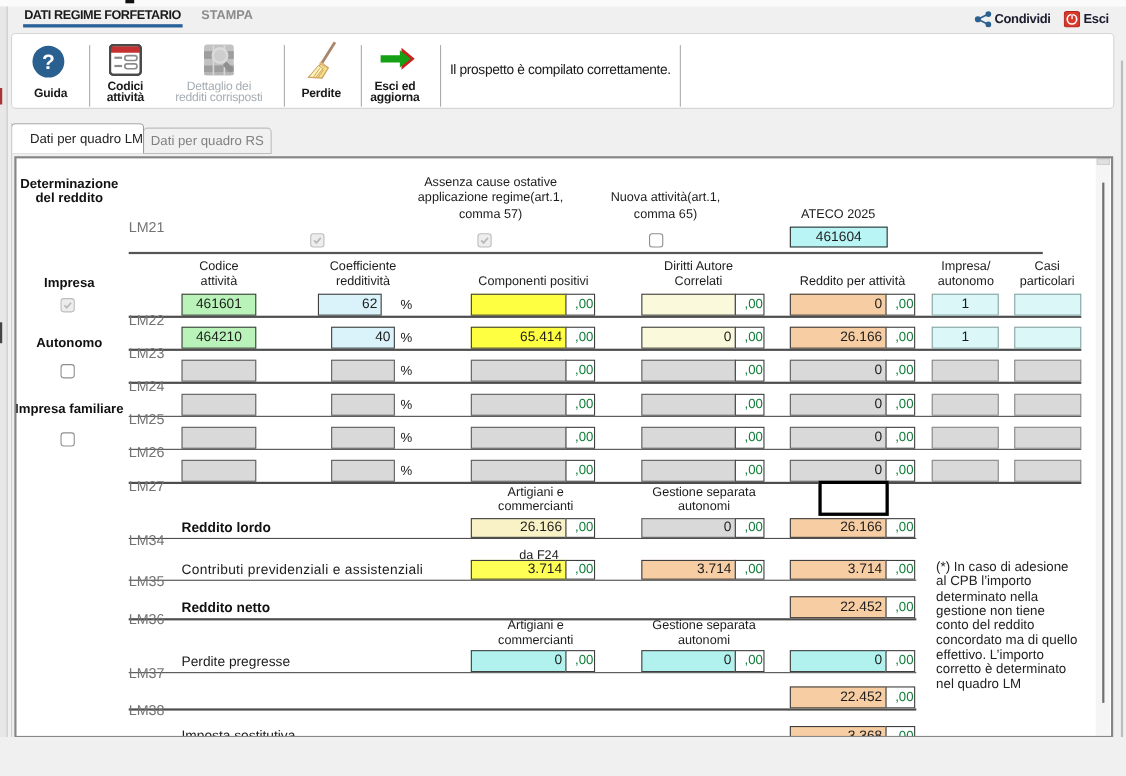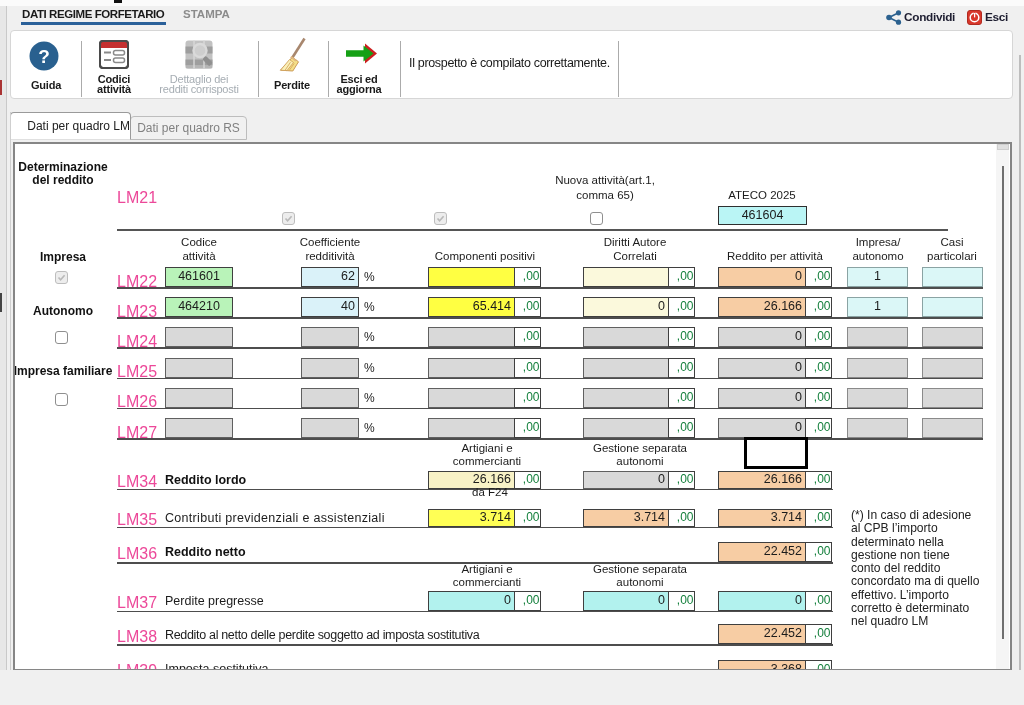--- a/index.html
+++ b/index.html
@@ -9,21 +9,21 @@
   .abs{position:absolute;}
   .fld{position:absolute;box-sizing:border-box;height:20px;
        border:1.5px solid #3f3f3f;font-size:12.5px;color:#1c1c1c;
        text-align:right;padding-right:3px;line-height:16.5px;}
   .fld.ctr{text-align:center;padding-right:0;}
   .c00{position:absolute;box-sizing:border-box;width:27px;height:20px;
        border:1.5px solid #3f3f3f;background:#fff;font-size:12px;color:#15803d;
        text-align:right;padding-left:2px;line-height:16.5px;}
   .gray{background:#d9d9d9;border-color:#606060;}
   .rowline{position:absolute;height:1.5px;background:#4d4d4d;left:117px;width:866px;}
-  .lm{position:absolute;left:117px;font-size:16px;color:#ec4899;}
+  .lm{position:absolute;left:117px;font-size:13px;color:#737373;margin-top:10px;}
   .hdr{position:absolute;font-size:11.5px;color:#1c1c1c;text-align:center;line-height:14px;}
   .bhdr{position:absolute;font-size:12px;font-weight:bold;color:#111;text-align:center;}
   .cb{position:absolute;width:13px;height:13px;box-sizing:border-box;
       border:1px solid #8f8f8f;border-radius:3px;background:#fff;}
   .cb.chk{background:#ededed;border-color:#bdbdbd;}
   .sep{position:absolute;width:1px;top:41px;height:56px;background:#ababab;}
   .tlabel{position:absolute;font-size:11px;letter-spacing:-0.2px;color:#1a1a1a;text-align:center;line-height:11.5px;}
   .note{font-size:12.1px;color:#222;line-height:13.3px;}
 </style>
 </head>
@@ -121,20 +121,21 @@
        border:1px solid #bdbdbd;border-radius:4px 4px 0 0;box-sizing:border-box;
        font-size:12px;color:#818181;text-align:center;line-height:23px;">Dati per quadro RS</div>
   <div class="abs" style="left:10px;top:112px;width:121px;height:27.5px;background:#fff;
        border:1px solid #9a9a9a;border-bottom:1px solid #e0e0e0;border-radius:4px 4px 0 0;box-sizing:border-box;
        font-size:12px;color:#222;text-align:right;line-height:26px;">Dati per quadro LM</div>
 
   <div class="abs" id="panelclip" style="left:13px;top:142px;width:997.5px;height:528px;background:#fff;overflow:hidden;">
     <div class="abs" style="left:-13px;top:-142px;width:1024px;height:705px;">
 <div class="bhdr" style="left:8px;top:161px;width:110px;line-height:12.6px;">Determinazione<br>del reddito</div>
 <div class="lm" style="top:189px;">LM21</div>
+<div class="hdr" style="left:361px;top:158.5px;width:170px;line-height:14.5px;">Assenza cause ostative<br>applicazione regime(art.1,<br>comma 57)</div>
 <div class="hdr" style="left:535px;top:173px;width:140px;line-height:14.5px;">Nuova attività(art.1,<br>comma 65)</div>
 <div class="hdr" style="left:712px;top:188px;width:100px;">ATECO 2025</div>
 <div class="cb chk" style="left:282px;top:211.5px;">
           <svg width="11" height="11" viewBox="0 0 11 11" style="position:absolute;left:0;top:0;">
             <path d="M2.5 5.5 L4.6 7.8 L8.6 3.2" stroke="#b9b9b9" stroke-width="1.6" fill="none"></path>
           </svg>
         </div>
 <div class="cb chk" style="left:434px;top:211.5px;">
           <svg width="11" height="11" viewBox="0 0 11 11" style="position:absolute;left:0;top:0;">
             <path d="M2.5 5.5 L4.6 7.8 L8.6 3.2" stroke="#b9b9b9" stroke-width="1.6" fill="none"></path>
@@ -156,21 +157,21 @@
             <path d="M2.5 5.5 L4.6 7.8 L8.6 3.2" stroke="#b9b9b9" stroke-width="1.6" fill="none"></path>
           </svg>
         </div>
 <div class="bhdr" style="left:8px;top:304px;width:110px;">Autonomo</div>
 <div class="cb" style="left:55px;top:331px;"></div>
 <div class="bhdr" style="left:3px;top:364px;width:120px;">Impresa familiare</div>
 <div class="cb" style="left:55px;top:393px;"></div>
 <div class="rowline" style="top:287.0px;"></div>
 <div class="lm" style="top:272.5px;">LM22</div>
 <div class="fld ctr" style="left:165px;top:267.0px;width:68px;background:#b9f3b9;">461601</div>
-<div class="fld" style="left:301px;top:267.0px;width:58px;background:#daf2f9;padding-left:20px;">62</div>
+<div class="fld" style="left:289px;top:267.0px;width:58px;background:#daf2f9;padding-left:20px;">62</div>
 <div class="abs" style="left:364px;top:270.0px;font-size:12px;color:#1c1c1c;">%</div>
 <div class="fld" style="left:428px;top:267.0px;width:87px;background:#ffff42;"></div>
 <div class="c00" style="left:513.5px;top:267.0px;">,00</div>
 <div class="fld" style="left:583px;top:267.0px;width:86px;background:#fbf9dc;"></div>
 <div class="c00" style="left:667.5px;top:267.0px;">,00</div>
 <div class="fld" style="left:718px;top:267.0px;width:88px;background:#f7cda4;">0</div>
 <div class="c00" style="left:804.5px;top:267.0px;">,00</div>
 <div class="fld ctr" style="left:847px;top:267.0px;width:61px;background:#dbf7f7;border:1px solid #8aa3a3;">1</div>
 <div class="fld ctr" style="left:922px;top:267.0px;width:61px;background:#dbf7f7;border:1px solid #8aa3a3;"></div>
 <div class="rowline" style="top:317.2px;"></div>
@@ -243,21 +244,21 @@
 <div class="abs" style="left:744px;top:437px;width:64px;height:32px;border:3px solid #000;box-sizing:border-box;background:#fff;"></div>
 <div class="abs" style="left:117px;top:488.5px;width:716px;height:1.5px;background:#4d4d4d;"></div>
 <div class="lm" style="top:473px;">LM34</div>
 <div class="abs" style="left:165px;top:473px;font-size:12.5px;font-weight:bold;color:#111;">Reddito lordo</div>
 <div class="fld" style="left:428px;top:470.5px;width:87px;height:18px;background:#f8f2c6;line-height:14.5px;">26.166</div>
 <div class="c00" style="left:513.5px;top:470.5px;height:18px;line-height:14.5px;">,00</div>
 <div class="fld gray" style="left:583px;top:470.5px;width:86px;height:18px;line-height:14.5px;">0</div>
 <div class="c00" style="left:667.5px;top:470.5px;height:18px;line-height:14.5px;">,00</div>
 <div class="fld" style="left:718px;top:470.5px;width:88px;height:18px;background:#f7cda4;line-height:14.5px;">26.166</div>
 <div class="c00" style="left:804.5px;top:470.5px;height:18px;line-height:14.5px;">,00</div>
-<div class="hdr" style="left:440px;top:485px;width:100px;text-align:center;">da F24</div>
+<div class="hdr" style="left:440px;top:498px;width:100px;text-align:center;">da F24</div>
 <div class="abs" style="left:117px;top:526.5px;width:716px;height:1.5px;background:#4d4d4d;"></div>
 <div class="lm" style="top:511px;">LM35</div>
 <div class="abs" style="left:165px;top:511px;font-size:12.5px;letter-spacing:0.3px;color:#1c1c1c;">Contributi previdenziali e assistenziali</div>
 <div class="fld" style="left:428px;top:508.5px;width:87px;height:18px;background:#ffff55;line-height:14.5px;">3.714</div>
 <div class="c00" style="left:513.5px;top:508.5px;height:18px;line-height:14.5px;">,00</div>
 <div class="fld" style="left:583px;top:508.5px;width:86px;height:18px;background:#f7cda4;line-height:14.5px;">3.714</div>
 <div class="c00" style="left:667.5px;top:508.5px;height:18px;line-height:14.5px;">,00</div>
 <div class="fld" style="left:718px;top:508.5px;width:88px;height:18px;background:#f7cda4;line-height:14.5px;">3.714</div>
 <div class="c00" style="left:804.5px;top:508.5px;height:18px;line-height:14.5px;">,00</div>
 <div class="abs" style="left:117px;top:562px;width:716px;height:1.5px;background:#4d4d4d;"></div>
@@ -271,21 +272,20 @@
 <div class="lm" style="top:594px;">LM37</div>
 <div class="abs" style="left:165px;top:594px;font-size:12.5px;color:#1c1c1c;">Perdite pregresse</div>
 <div class="fld" style="left:428px;top:590.5px;width:87px;background:#b2f2ee;">0</div>
 <div class="c00" style="left:513.5px;top:590.5px;">,00</div>
 <div class="fld" style="left:583px;top:590.5px;width:86px;background:#b2f2ee;">0</div>
 <div class="c00" style="left:667.5px;top:590.5px;">,00</div>
 <div class="fld" style="left:718px;top:590.5px;width:88px;background:#b2f2ee;">0</div>
 <div class="c00" style="left:804.5px;top:590.5px;">,00</div>
 <div class="abs" style="left:117px;top:644px;width:716px;height:1.5px;background:#4d4d4d;"></div>
 <div class="lm" style="top:627.5px;">LM38</div>
-<div class="abs" style="left:165px;top:627.5px;font-size:12.5px;letter-spacing:-0.32px;color:#1c1c1c;">Reddito al netto delle perdite soggetto ad imposta sostitutiva</div>
 <div class="fld" style="left:718px;top:624px;width:88px;background:#f7cda4;">22.452</div>
 <div class="c00" style="left:804.5px;top:624px;">,00</div>
 <div class="lm" style="top:662px;">LM39</div>
 <div class="abs" style="left:165px;top:662px;font-size:12.5px;color:#1c1c1c;">Imposta sostitutiva</div>
 <div class="fld" style="left:718px;top:659.5px;width:88px;background:#f7cda4;">3.368</div>
 <div class="c00" style="left:804.5px;top:659.5px;">,00</div>
 <div class="abs note" style="left:851px;top:509px;width:140px;">(*) In caso di adesione<br>al CPB l’importo<br>determinato nella<br>gestione non tiene<br>conto del reddito<br>concordato ma di quello<br>effettivo. L’importo<br>corretto è determinato<br>nel quadro LM</div>
 <div class="abs" style="left:995.5px;top:142.5px;width:13px;height:527px;background:#f5f5f5;"></div>
 <div class="abs" style="left:996.5px;top:143.5px;width:12px;height:6px;background:#e0e0e0;border:1px solid #cfcfcf;box-sizing:border-box;"></div>
 <div class="abs" style="left:1001.5px;top:166px;width:2px;height:473px;background:#6f6f6f;"></div>

